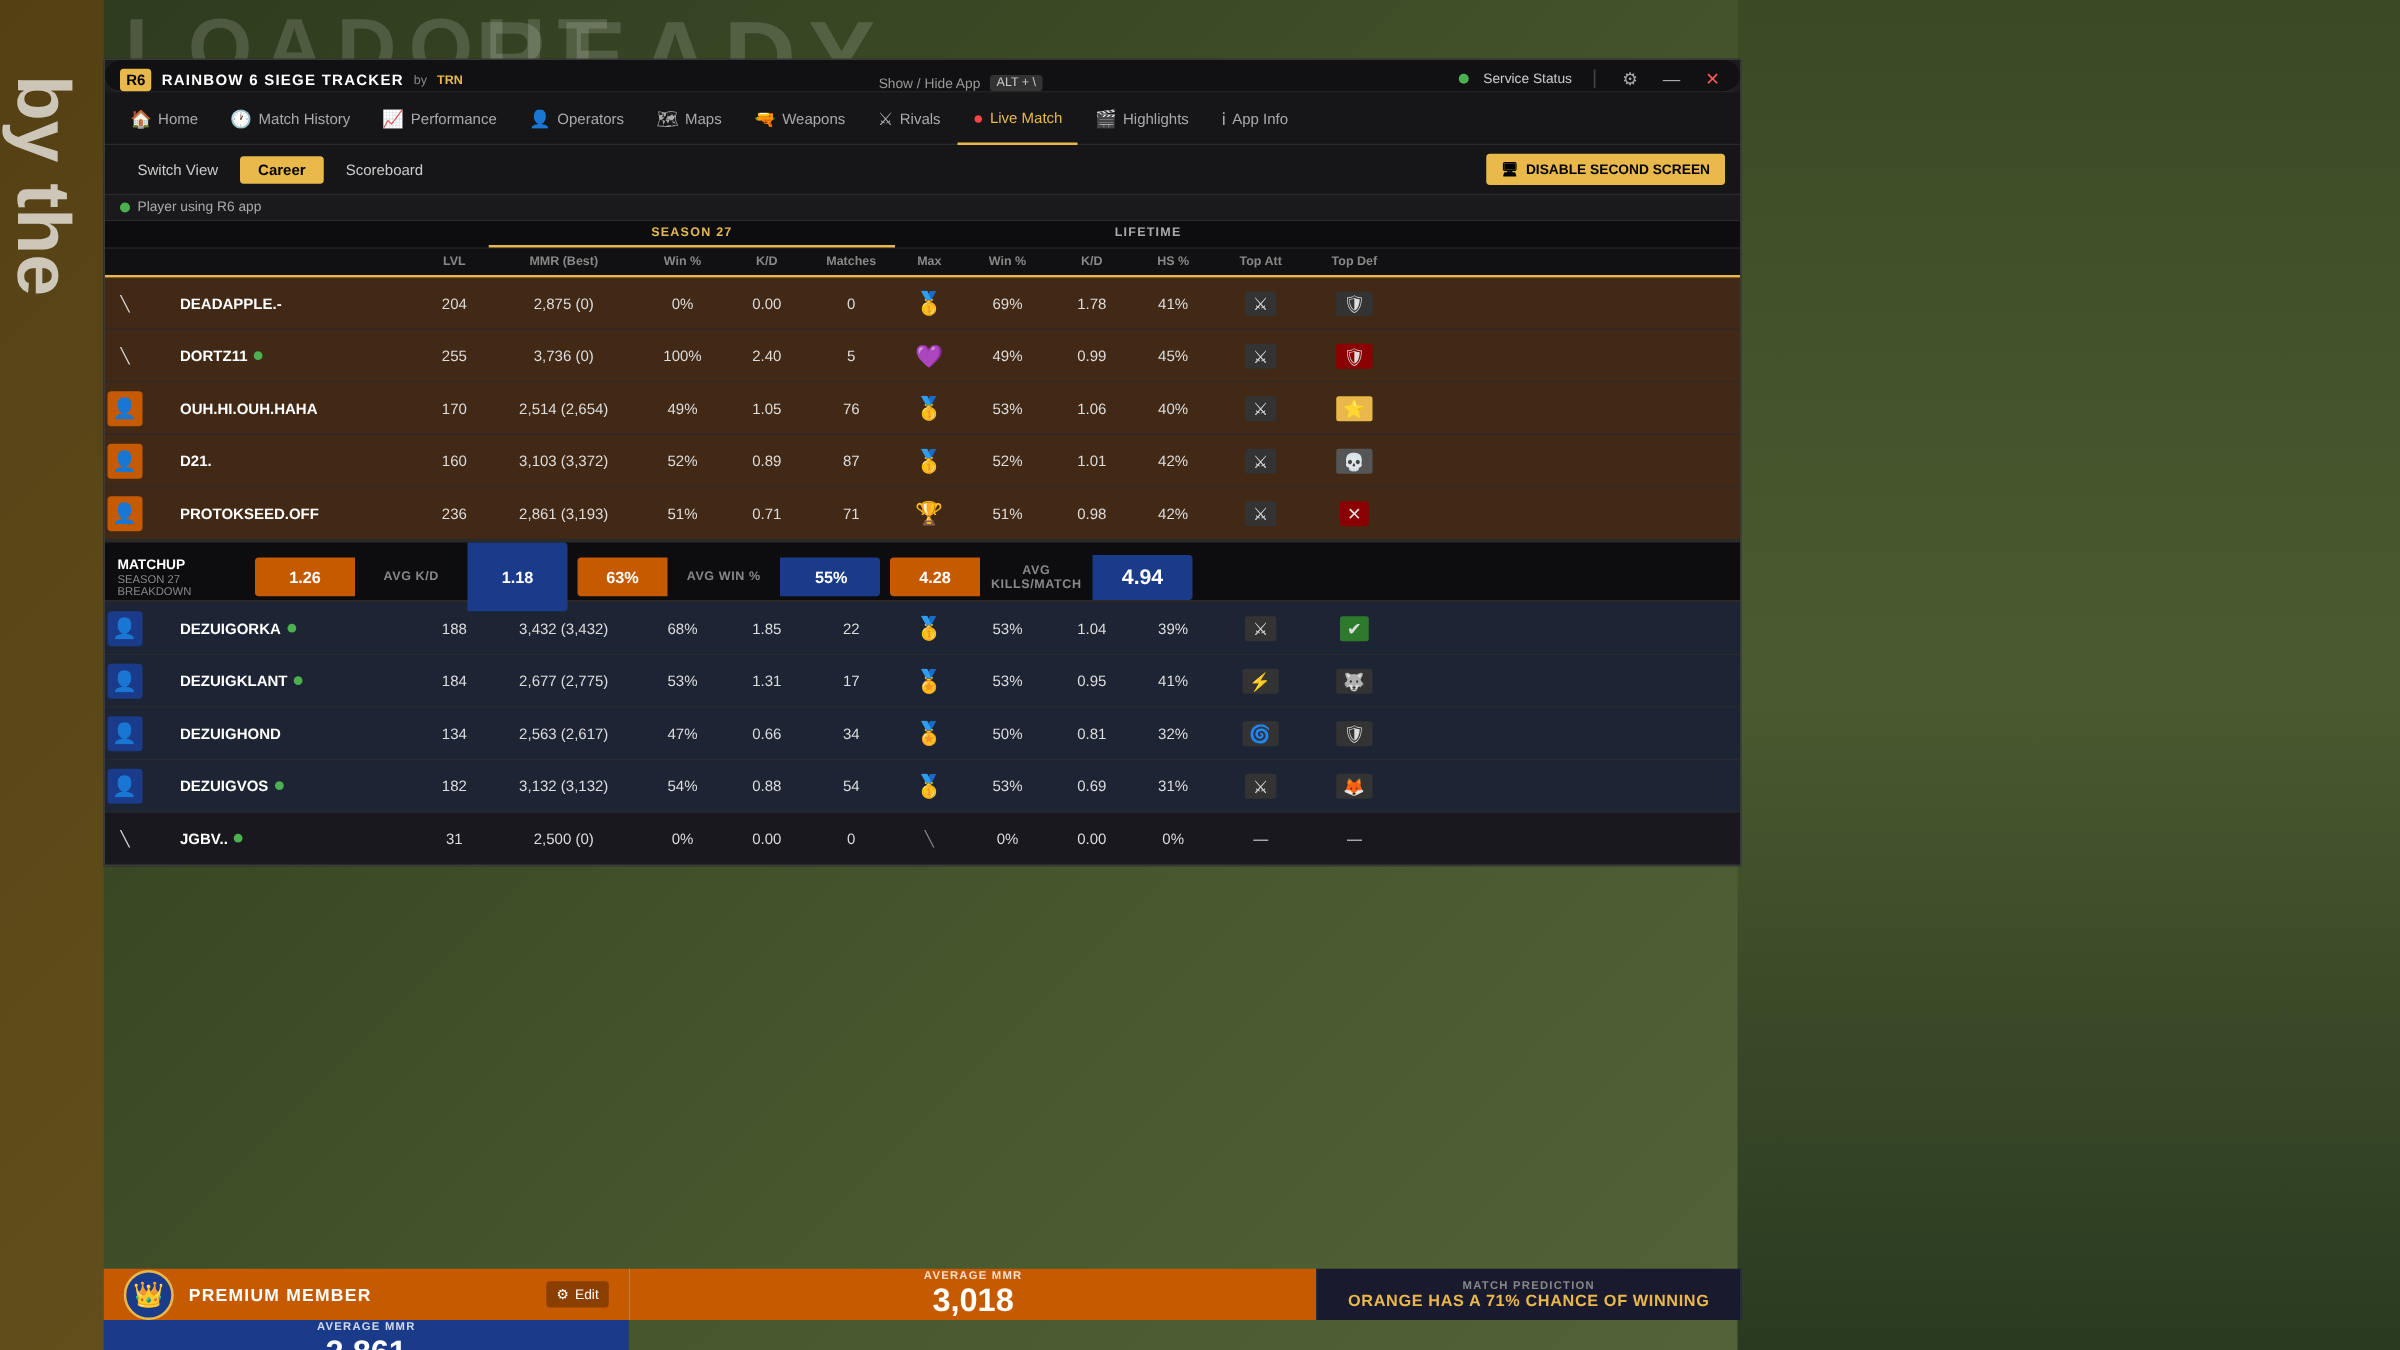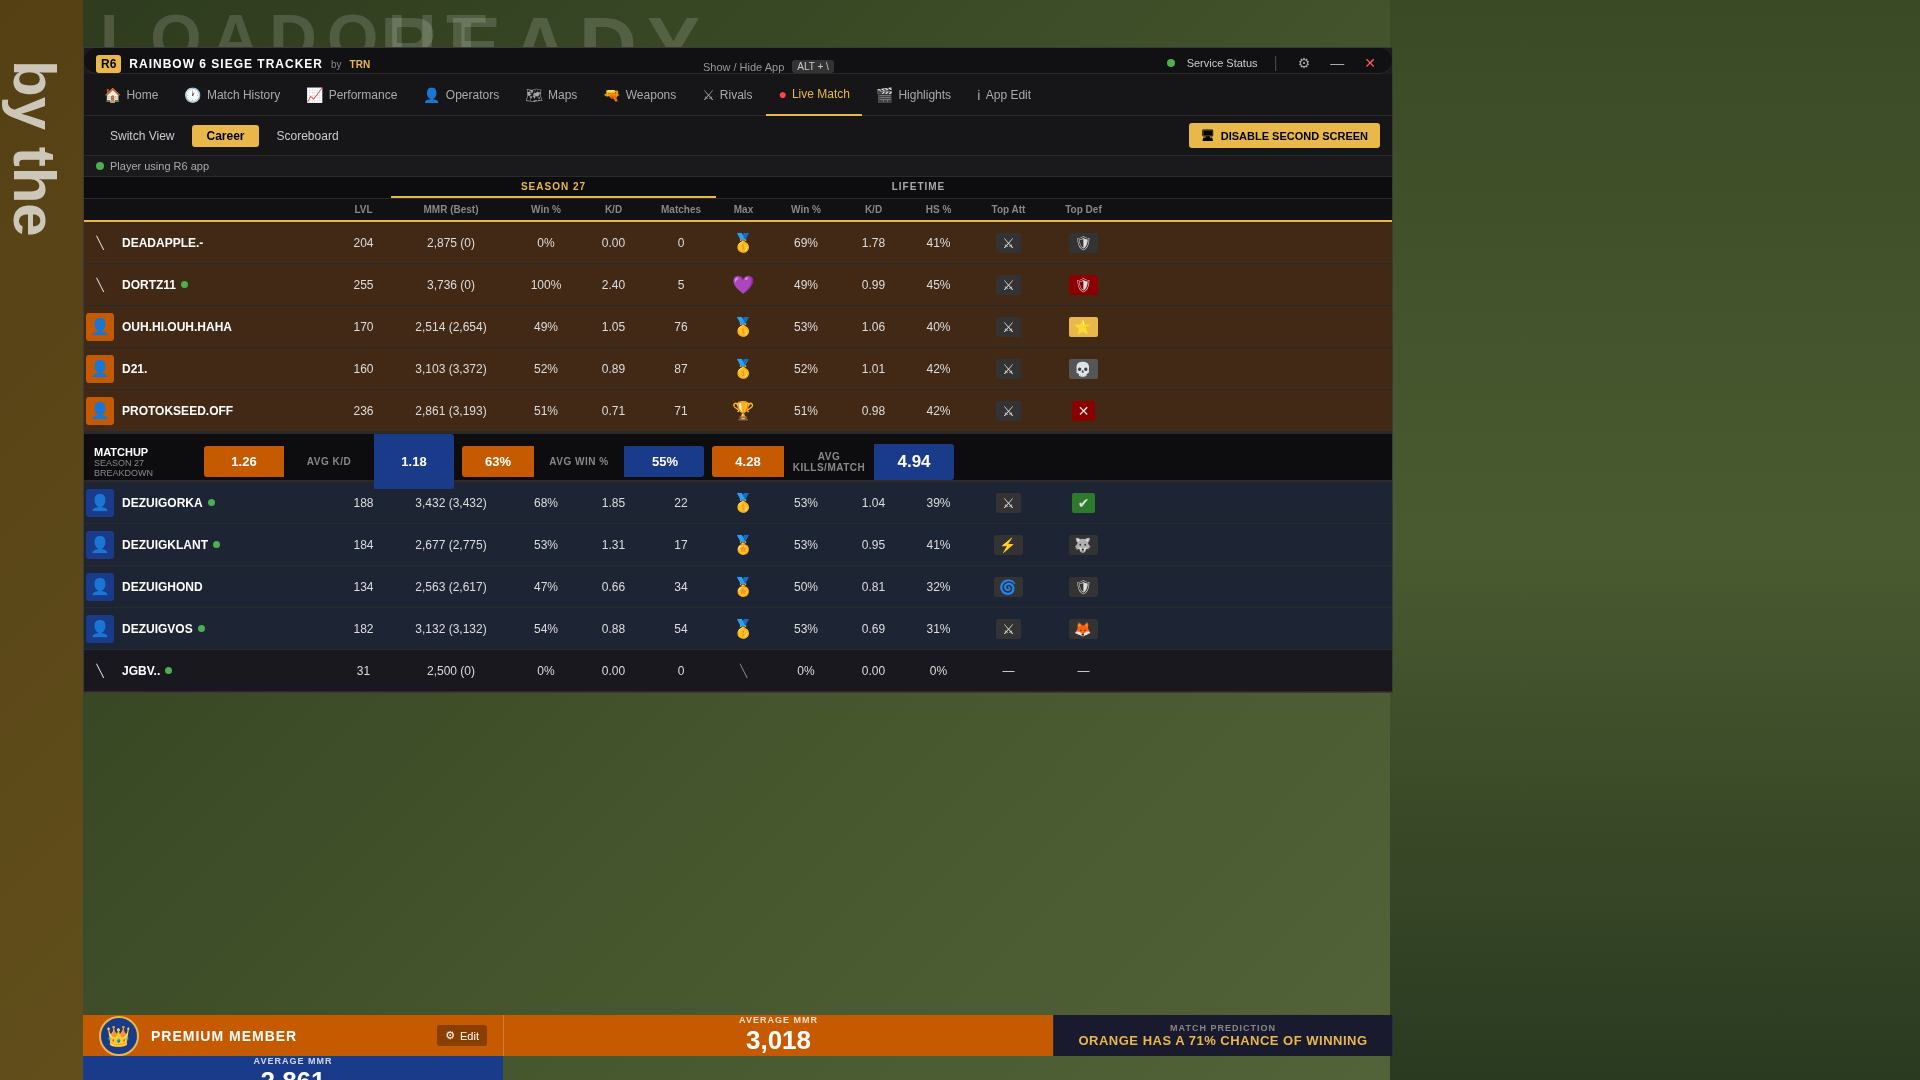--- a/index.html
+++ b/index.html
@@ -266,20 +266,21 @@
       font-size: 14px;
     }
     .player-name {
       color: #fff;
       font-size: 12px;
       font-weight: 600;
       padding-left: 6px;
       display: flex;
       align-items: center;
       gap: 5px;
+      margin-left: 22px;
     }
     .player-name .online-dot {
       width: 7px; height: 7px;
       border-radius: 50%;
       background: #4caf50;
       flex-shrink: 0;
     }
     .player-avatar {
       width: 28px; height: 28px;
       border-radius: 3px;
@@ -629,21 +630,21 @@
     <div class="nav-item active">
       <span class="nav-icon" style="color:#ff4444;">●</span>
       <span>Live Match</span>
     </div>
     <div class="nav-item">
       <span class="nav-icon">🎬</span>
       <span>Highlights</span>
     </div>
     <div class="nav-item">
       <span class="nav-icon">ℹ</span>
-      <span>App Edit</span>
+      <span>App Info</span>
     </div>
   </div>
 
   <div class="sub-nav">
     <button class="sub-nav-btn">Switch View</button>
     <button class="sub-nav-btn active">Career</button>
     <button class="sub-nav-btn">Scoreboard</button>
     <div class="sub-nav-right">
       <button class="disable-second-screen-btn">
         <span>🖥</span>

